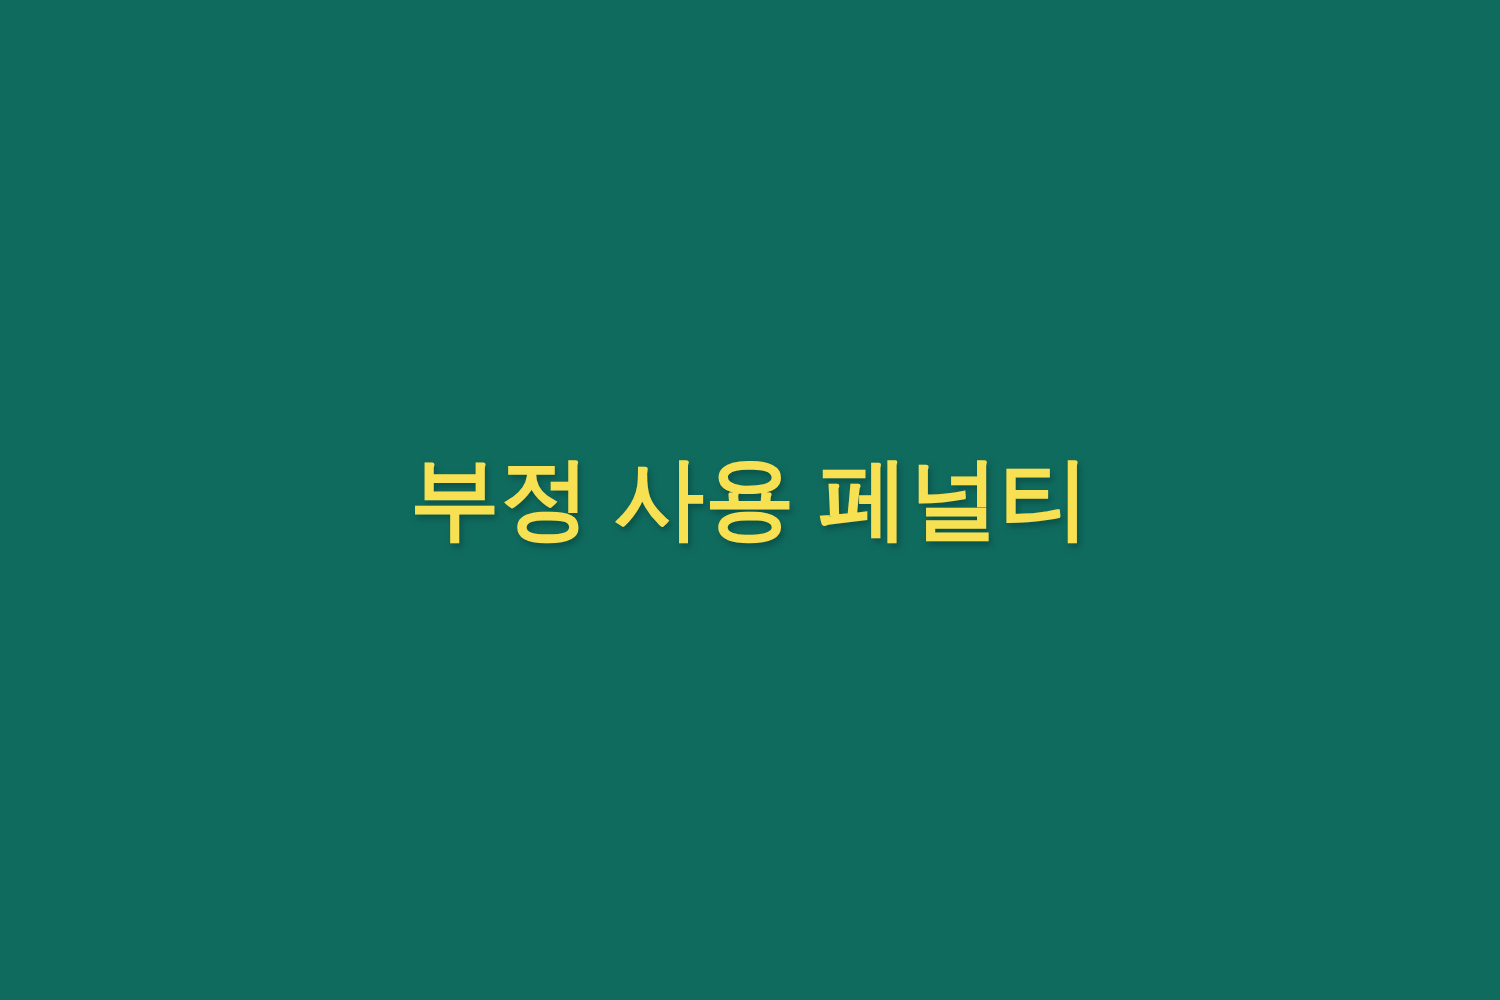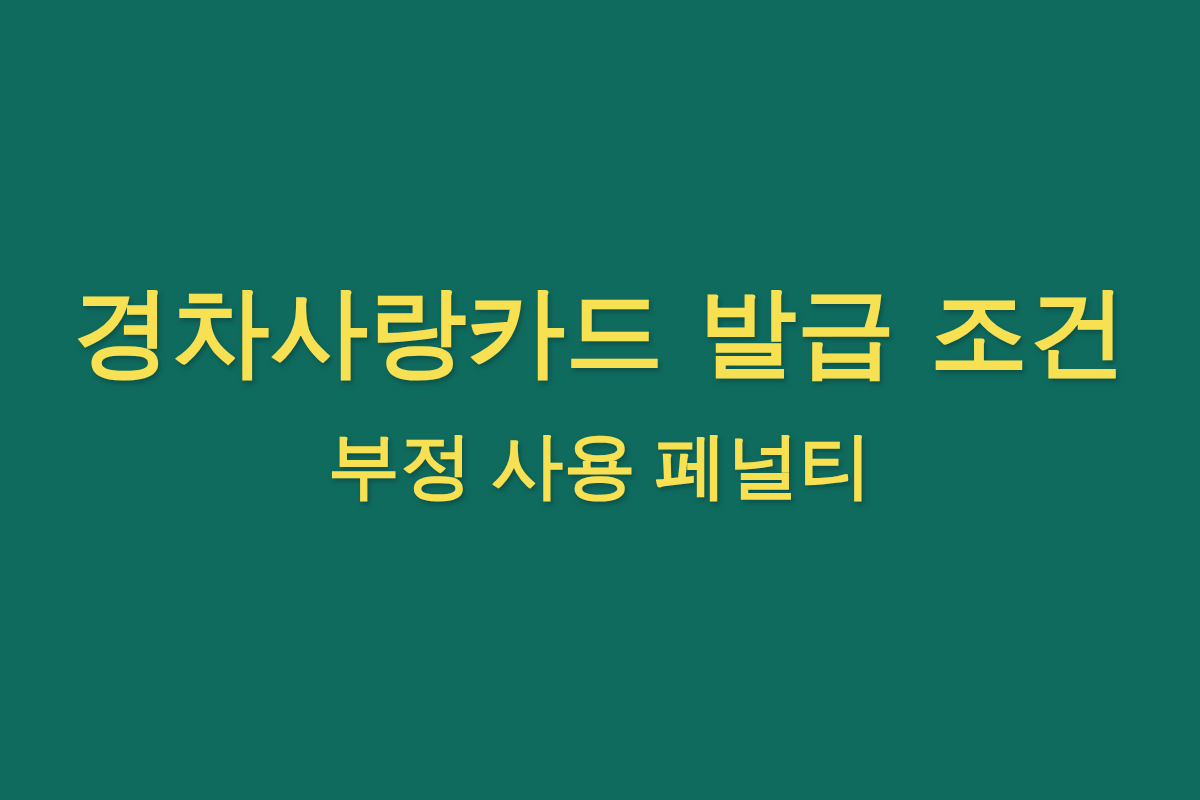--- a/index.html
+++ b/index.html
@@ -55,19 +55,18 @@
     font-family: Liberation Serif, serif;
   }
 </style>
 </head>
 <body>
 
 <div id="thumbnail-card">
 
   <div id="headline-block">
 
-    <span class="headline-line line-1">경차사랑카드 발급 조건</span>
 
     <span class="headline-line line-2">부정 사용 페널티</span>
 
   </div>
 
 </div>
 
 </body></html>

